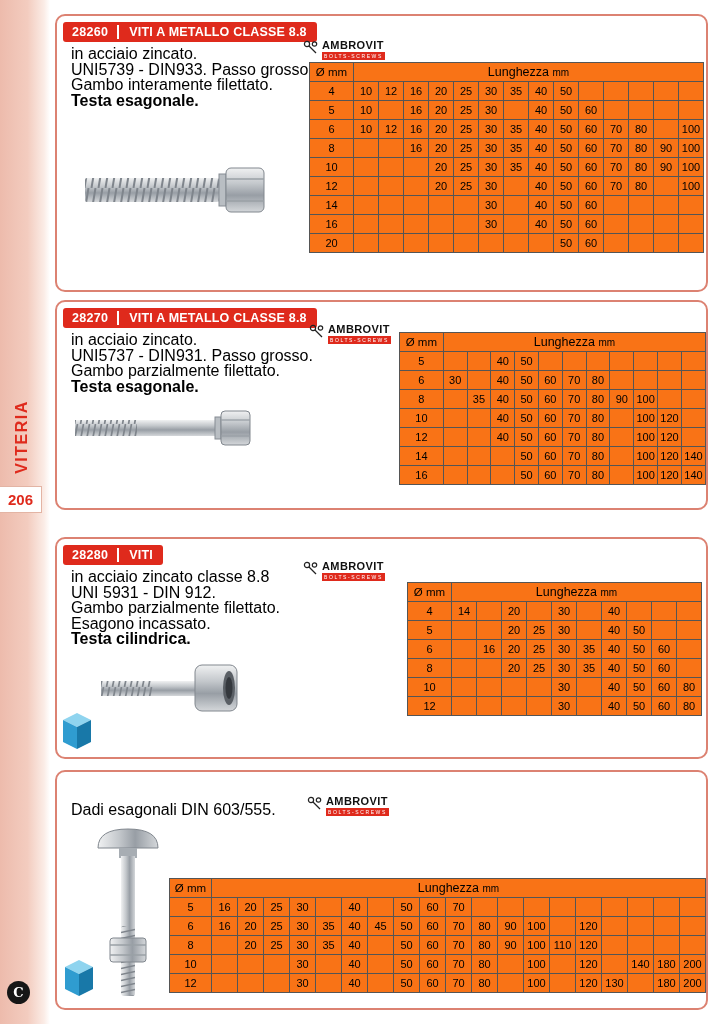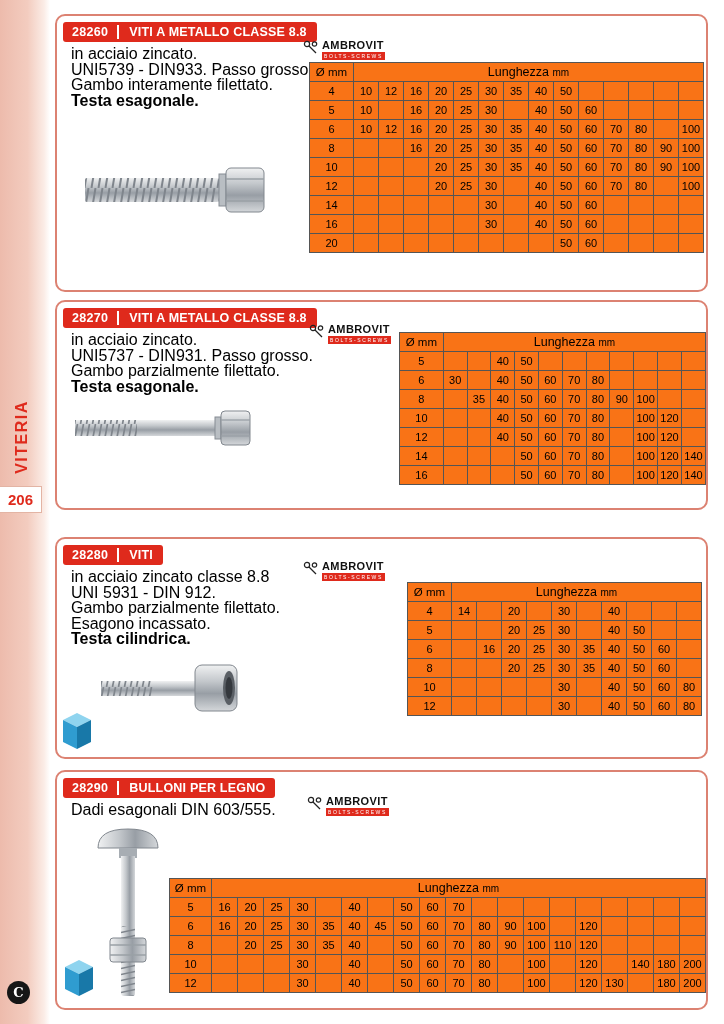--- a/index.html
+++ b/index.html
@@ -621,24 +621,20 @@
           <td>40</td>
           <td>50</td>
           <td>60</td>
           <td>80</td>
         </tr>
       </tbody>
     </table>
 </section>
 
 <section class="card" id="s4">
-  <div class="sec-header">
-    <span class="sec-code">28290</span>
-    <span class="sec-title">BULLONI PER LEGNO</span>
-  </div>
   <div class="desc">
       <div class="dline">Dadi esagonali  DIN 603/555.</div>
     </div>
   <div class="brand">
     <svg width="16" height="15" viewBox="0 0 16 15">
       <g stroke="#222" stroke-width="1.2" fill="none">
         <circle cx="4" cy="4" r="2.6"></circle>
           <line x1="6" y1="6" x2="13" y2="13"></line>
           <circle cx="11.5" cy="4" r="2.2"></circle>
       </g>

